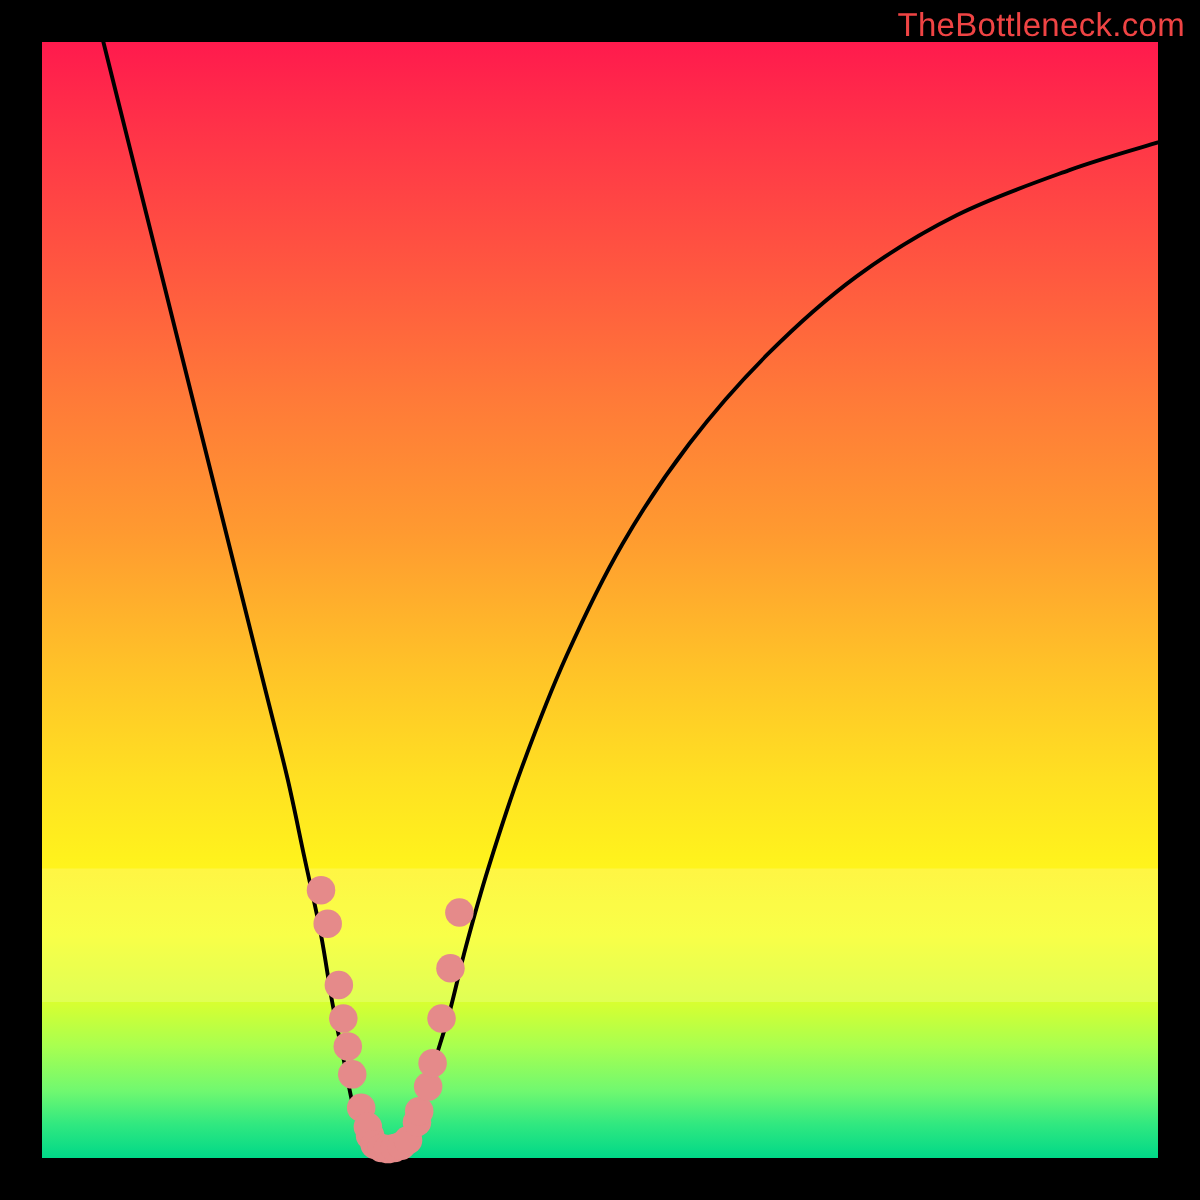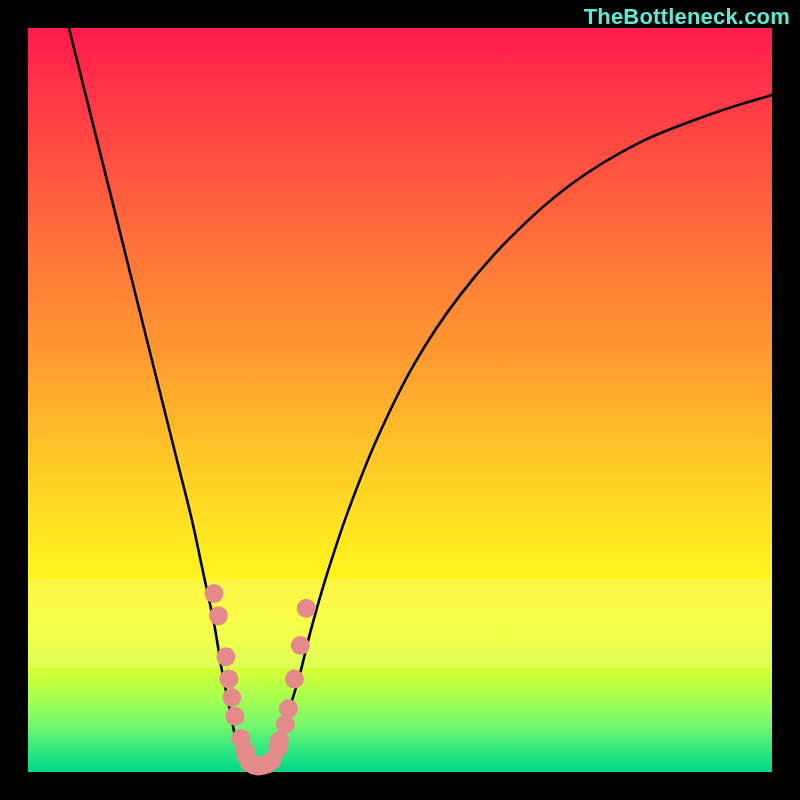--- a/index.html
+++ b/index.html
@@ -48,23 +48,23 @@
     top: 74%;
     width: 100%;
     height: 12%;
     background: rgba(255,255,255,0.18);
     pointer-events: none;
   }
   .watermark {
     position: absolute;
     top: 4px;
     right: 10px;
-    color: #5eead4;
+    color: #ef4444;
     font-size: 22px;
-    font-weight: 700;
+    font-weight: 400;
     letter-spacing: 0.2px;
     user-select: none;
   }
   svg.curves {
     position: absolute;
     left: 0;
     top: 0;
     width: 744px;
     height: 744px;
     overflow: visible;

